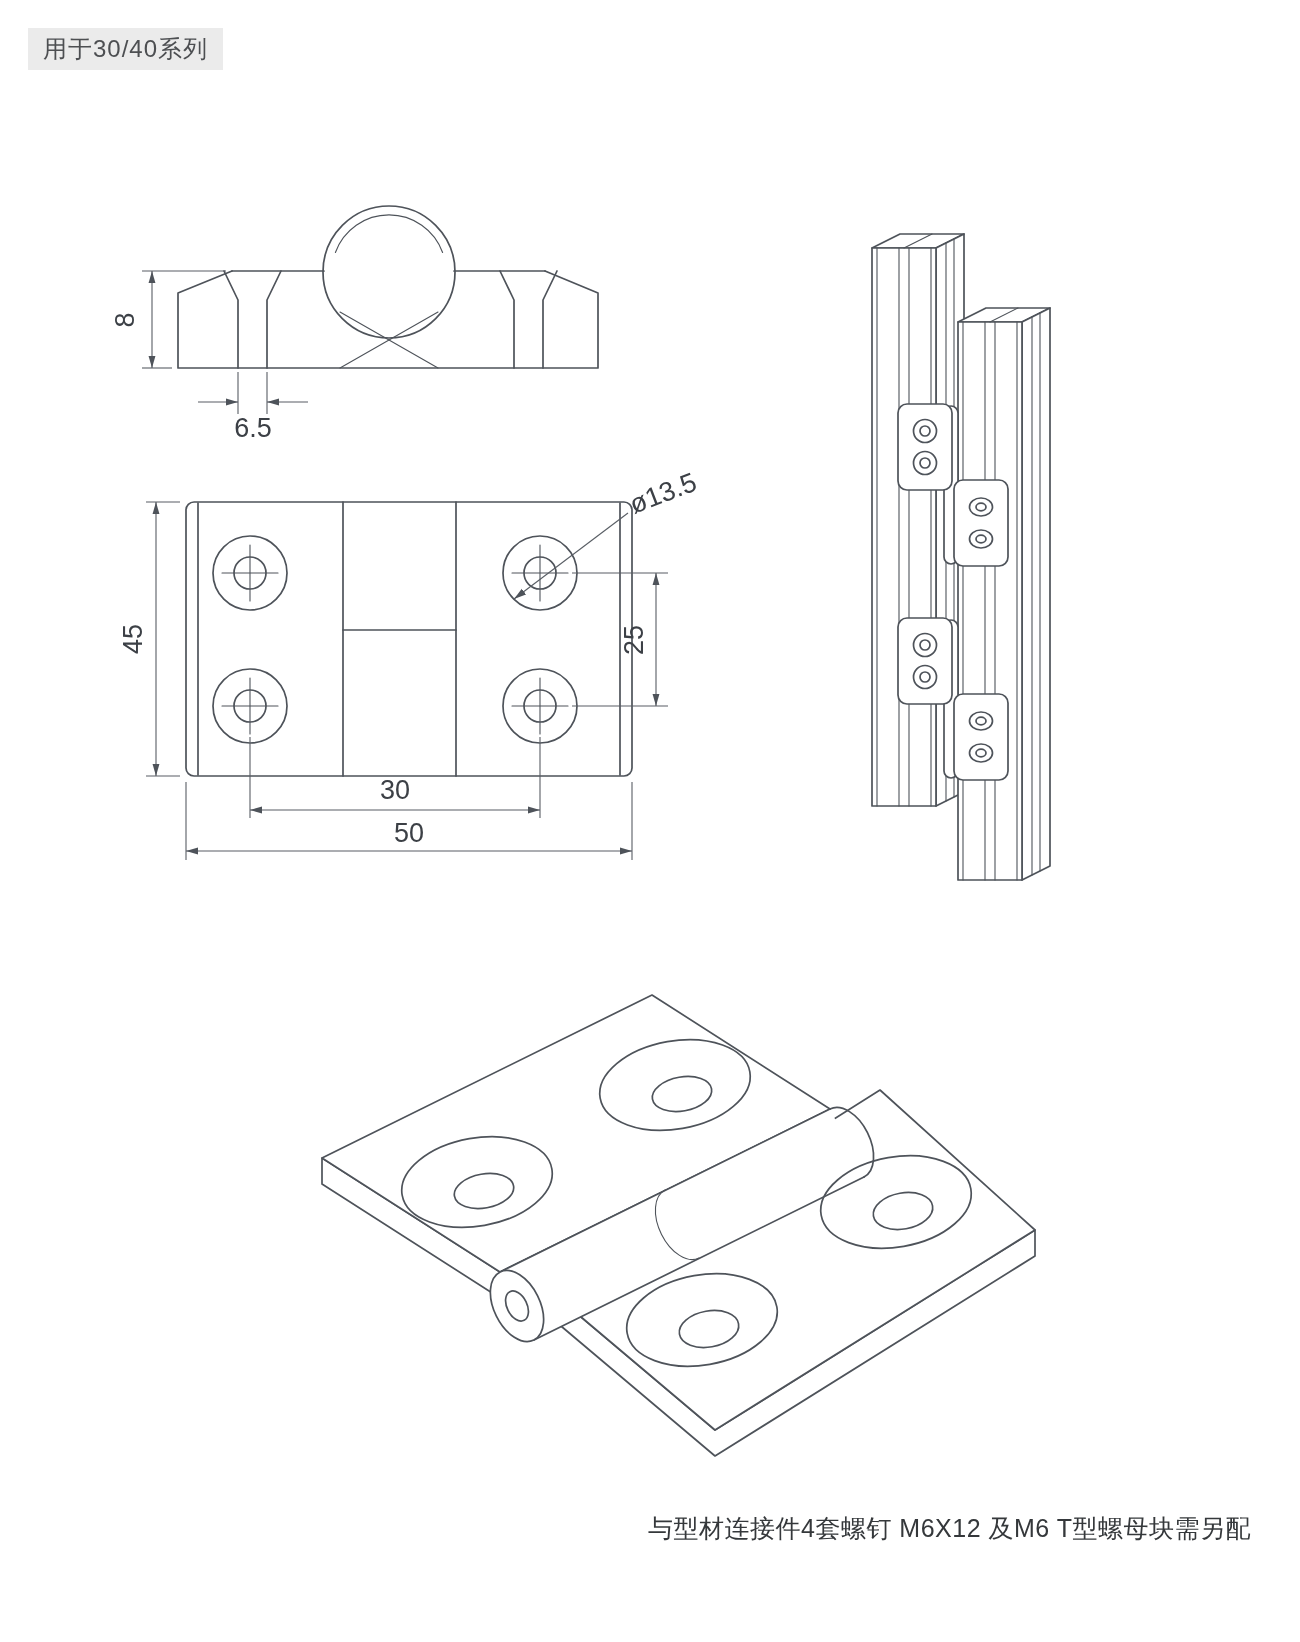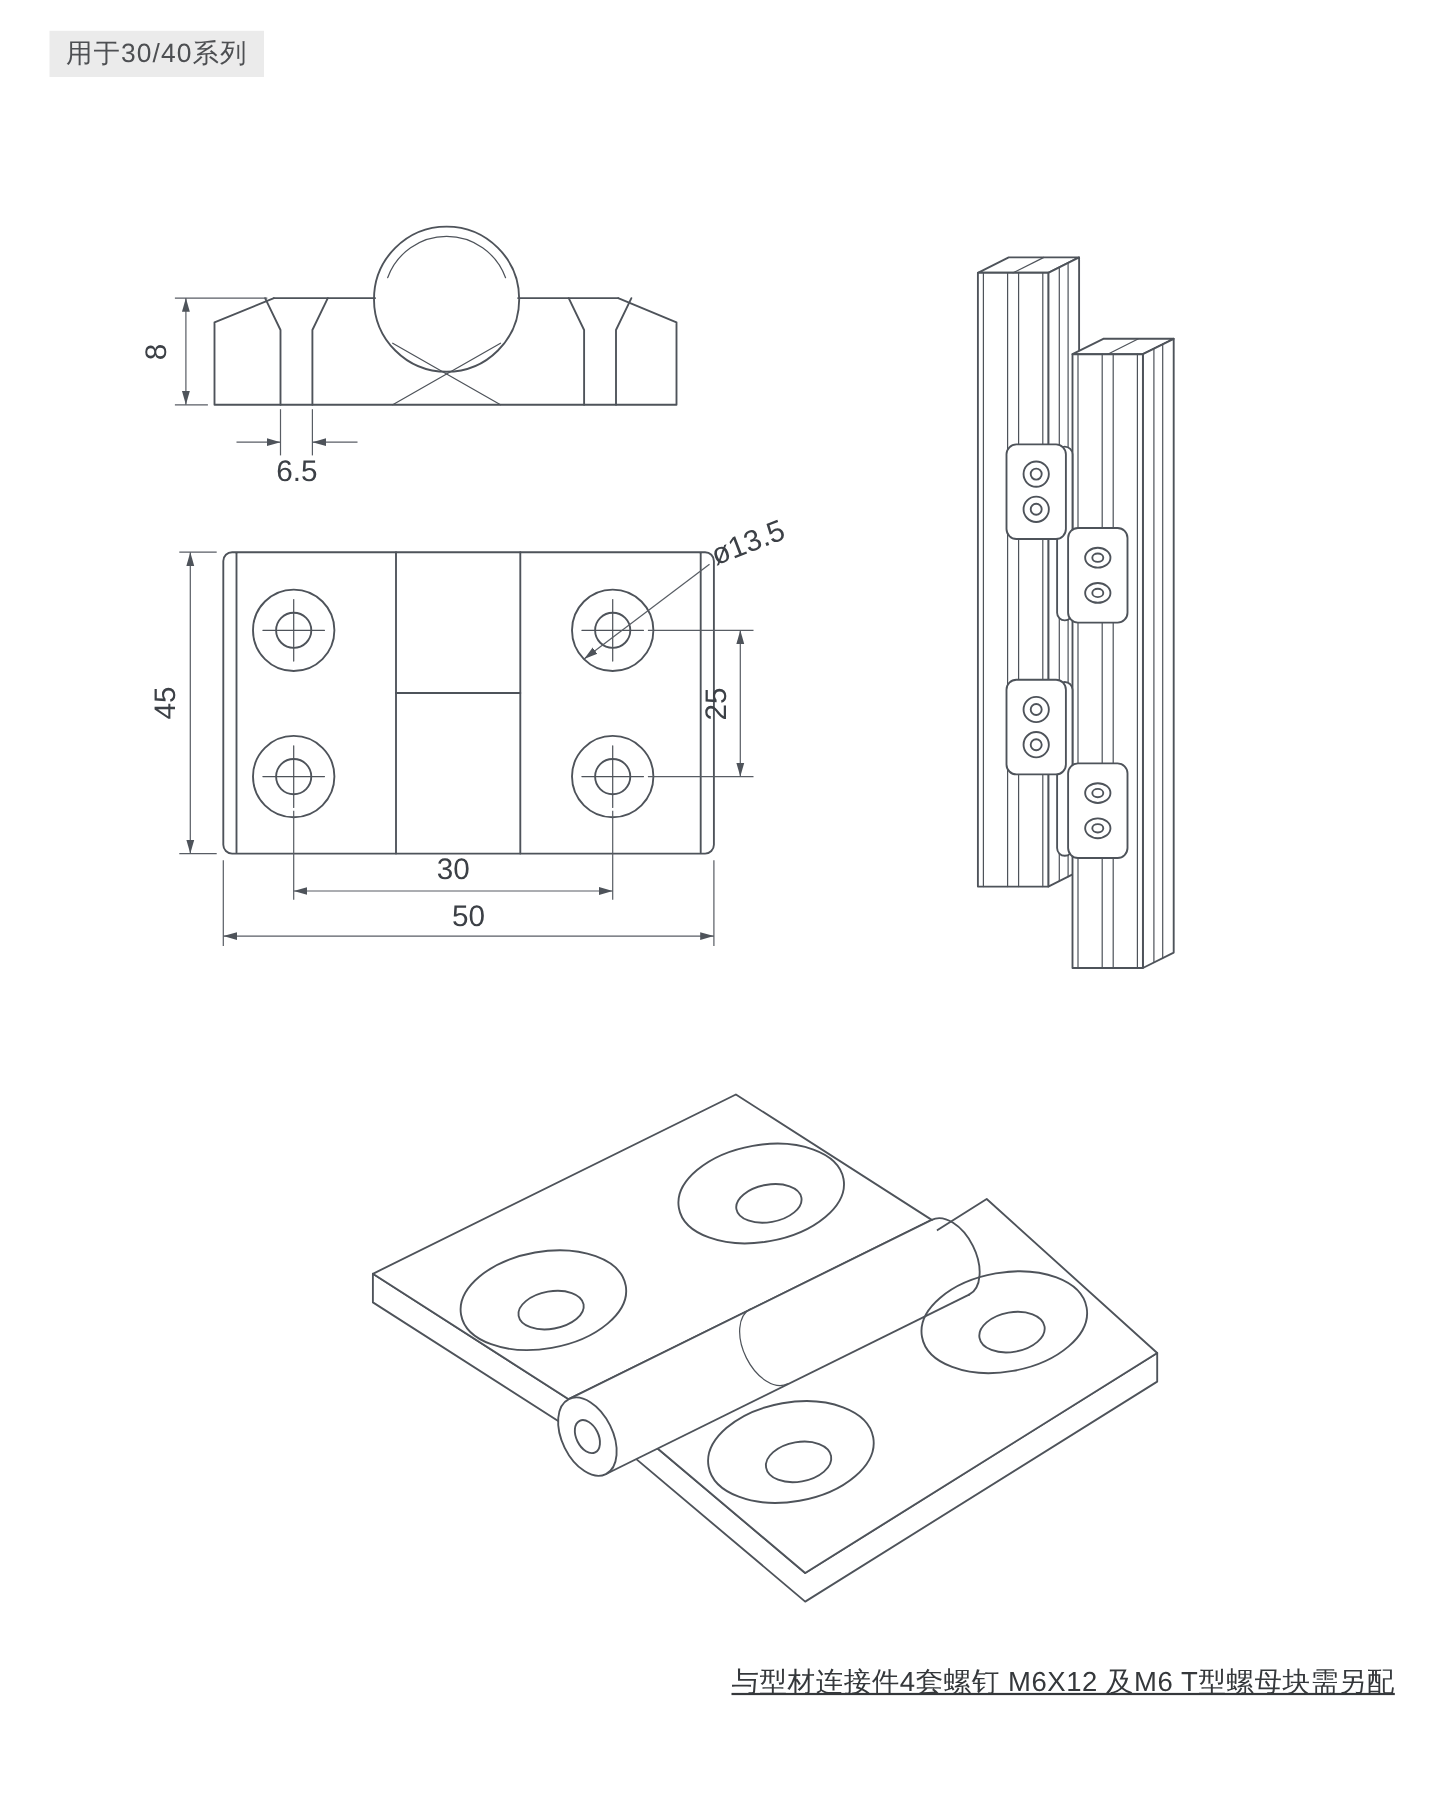--- a/index.html
+++ b/index.html
@@ -1,30 +1,30 @@
 <!DOCTYPE html>
 <html><head>
 <meta charset="utf-8">
 <style>
   * { margin:0; padding:0; box-sizing:border-box; }
   html,body { background:#ffffff; }
   body {
     width:1300px; height:1642px; position:relative; overflow:hidden;
     font-family:"Liberation Sans", sans-serif;
   }
-  .page { position:absolute; inset:0; background:#ffffff;margin-left:17px; }
+  .page { position:absolute; inset:0; background:#ffffff; }
   .badge {
     position:absolute; left:28px; top:28px;
     background:#ebebeb; color:#4d4f52;
     font-size:24px; line-height:1; padding:9px 15px;
     letter-spacing:1px; white-space:nowrap;
   }
   .note {
     position:absolute; left:648px; top:1512px;
-    font-size:25px; color:#35383b; letter-spacing:0.5px; white-space:nowrap;text-decoration:underline;
+    font-size:25px; color:#35383b; letter-spacing:0.5px; white-space:nowrap;
   }
   svg.drawing { position:absolute; left:0; top:0; }
   .ol  { fill:none;    stroke:#4e535a; stroke-width:1.7; stroke-linejoin:round; stroke-linecap:round; }
   .olf { fill:#ffffff; stroke:#4e535a; stroke-width:1.7; stroke-linejoin:round; }
   .tn  { fill:none;    stroke:#4e535a; stroke-width:1.1; stroke-linecap:round; }
   .dm  { fill:none;    stroke:#585d64; stroke-width:1.1; }
   .dt  { fill:#3c4046; font-size:27px; font-family:"Liberation Sans", sans-serif; }
 </style>
 </head>
 <body>

